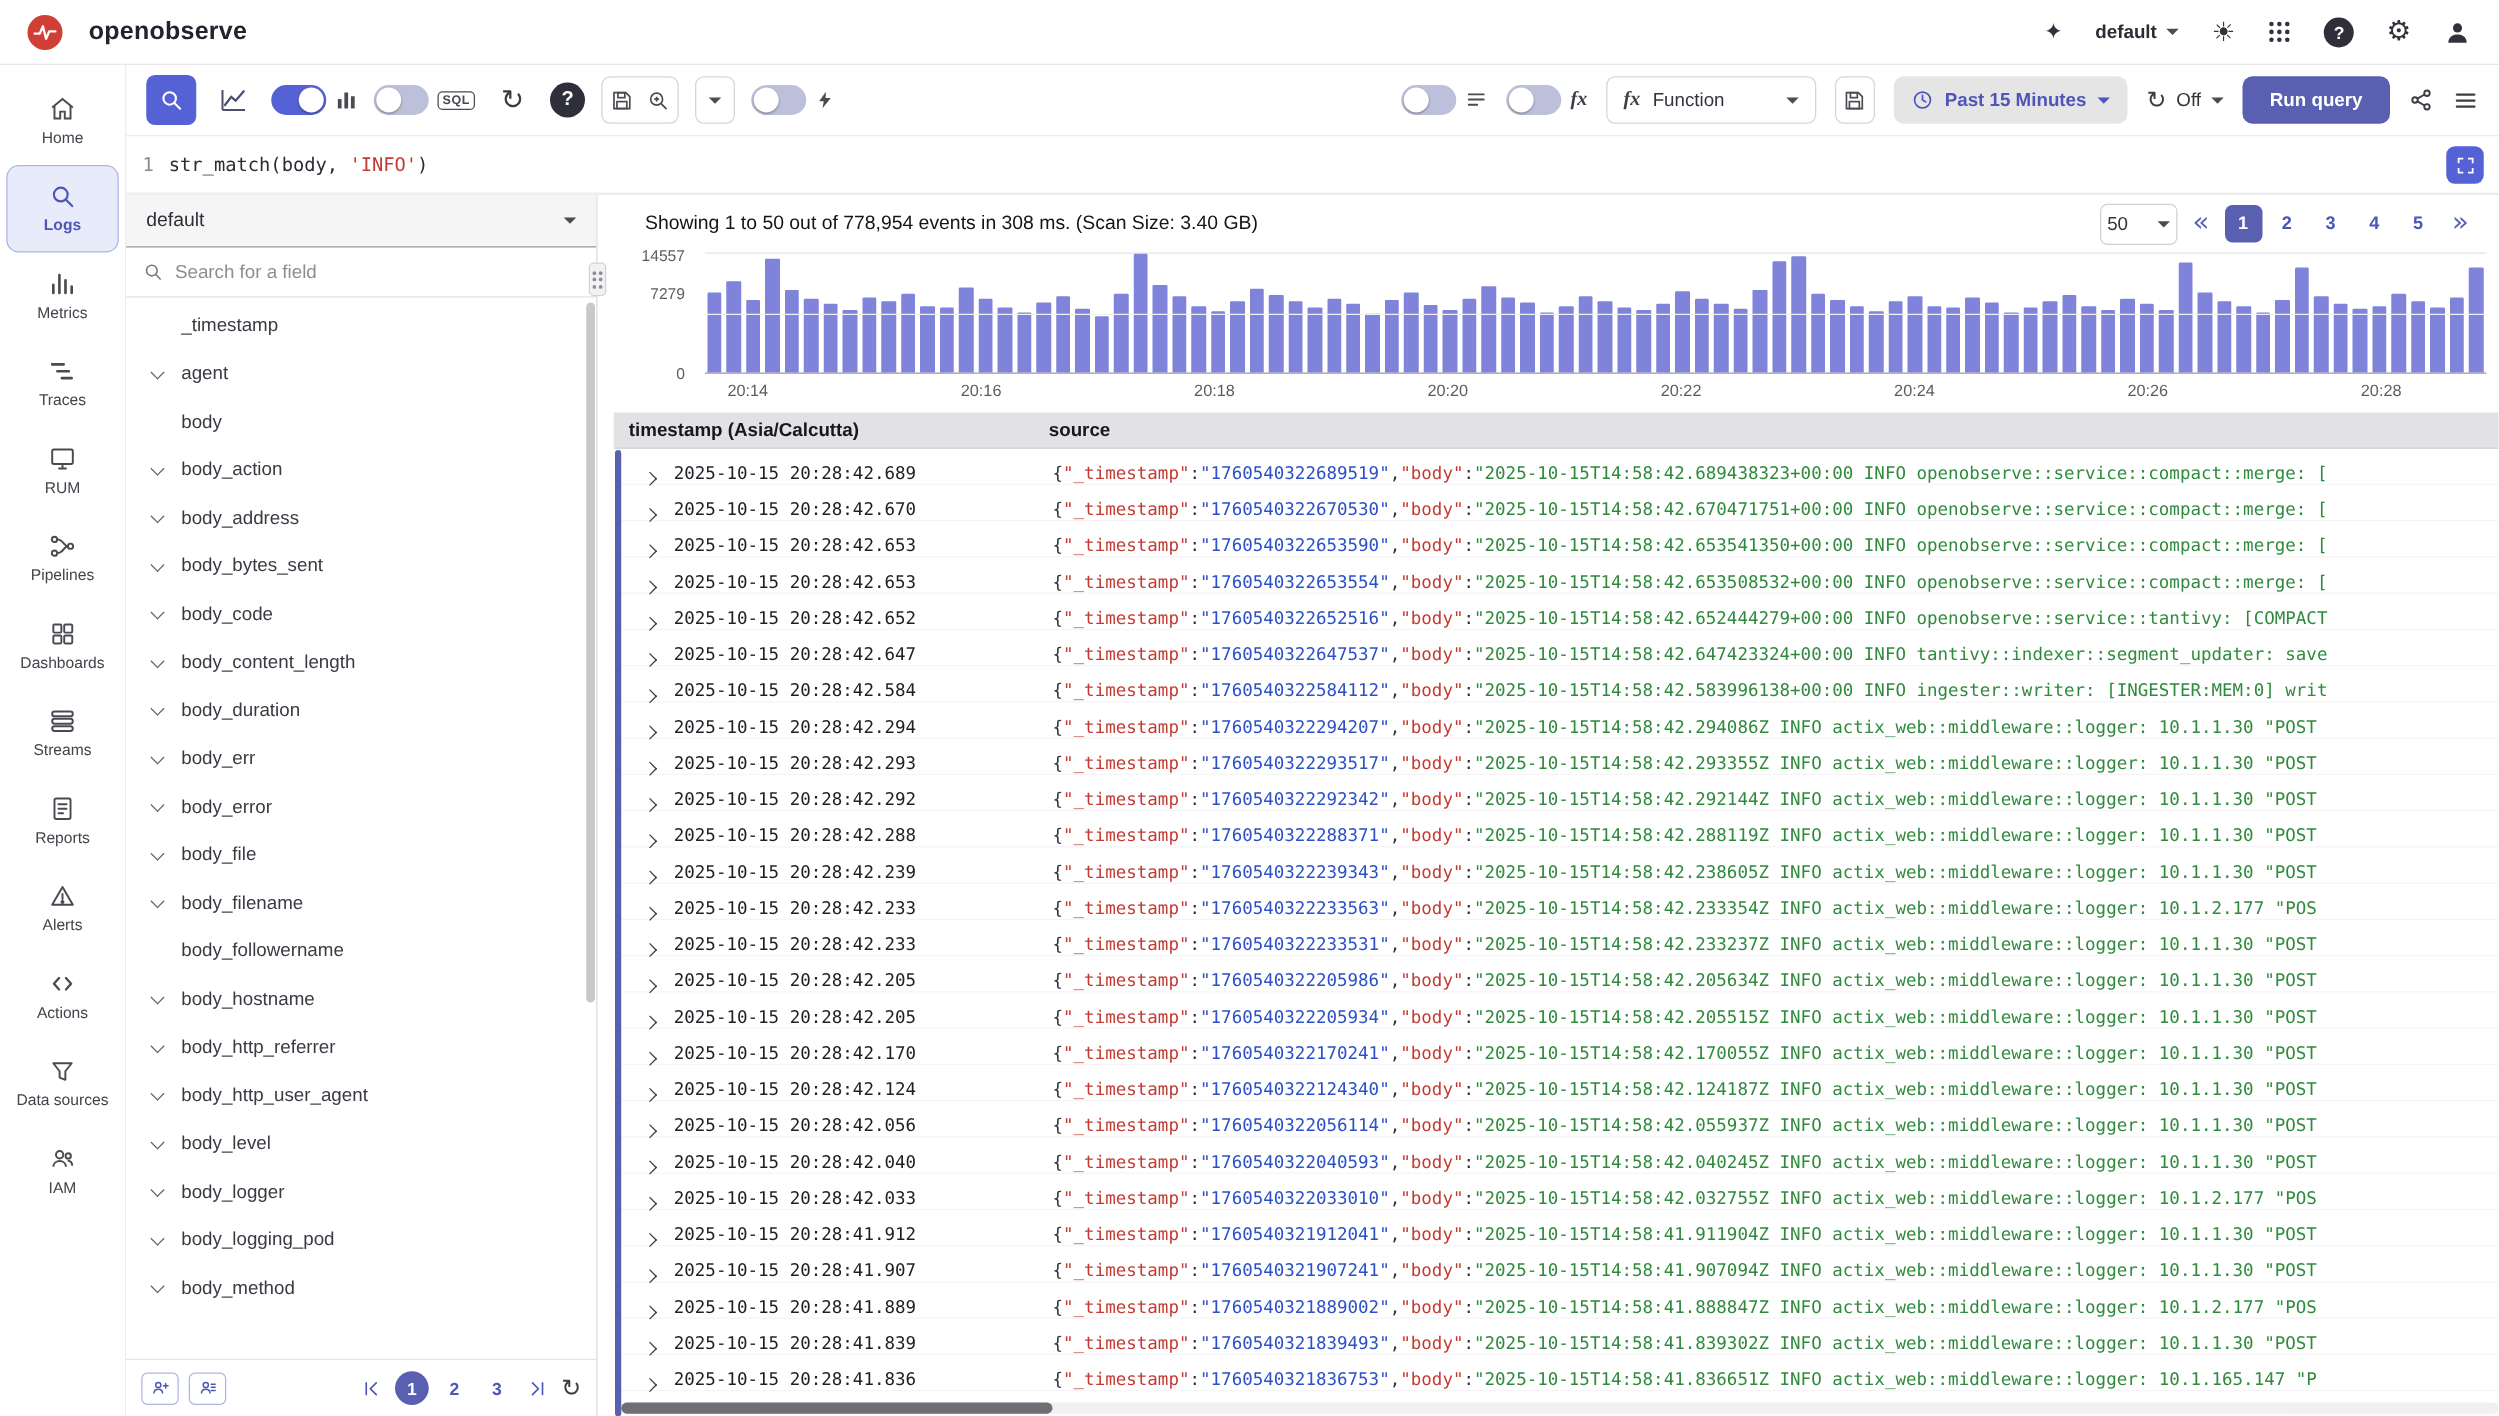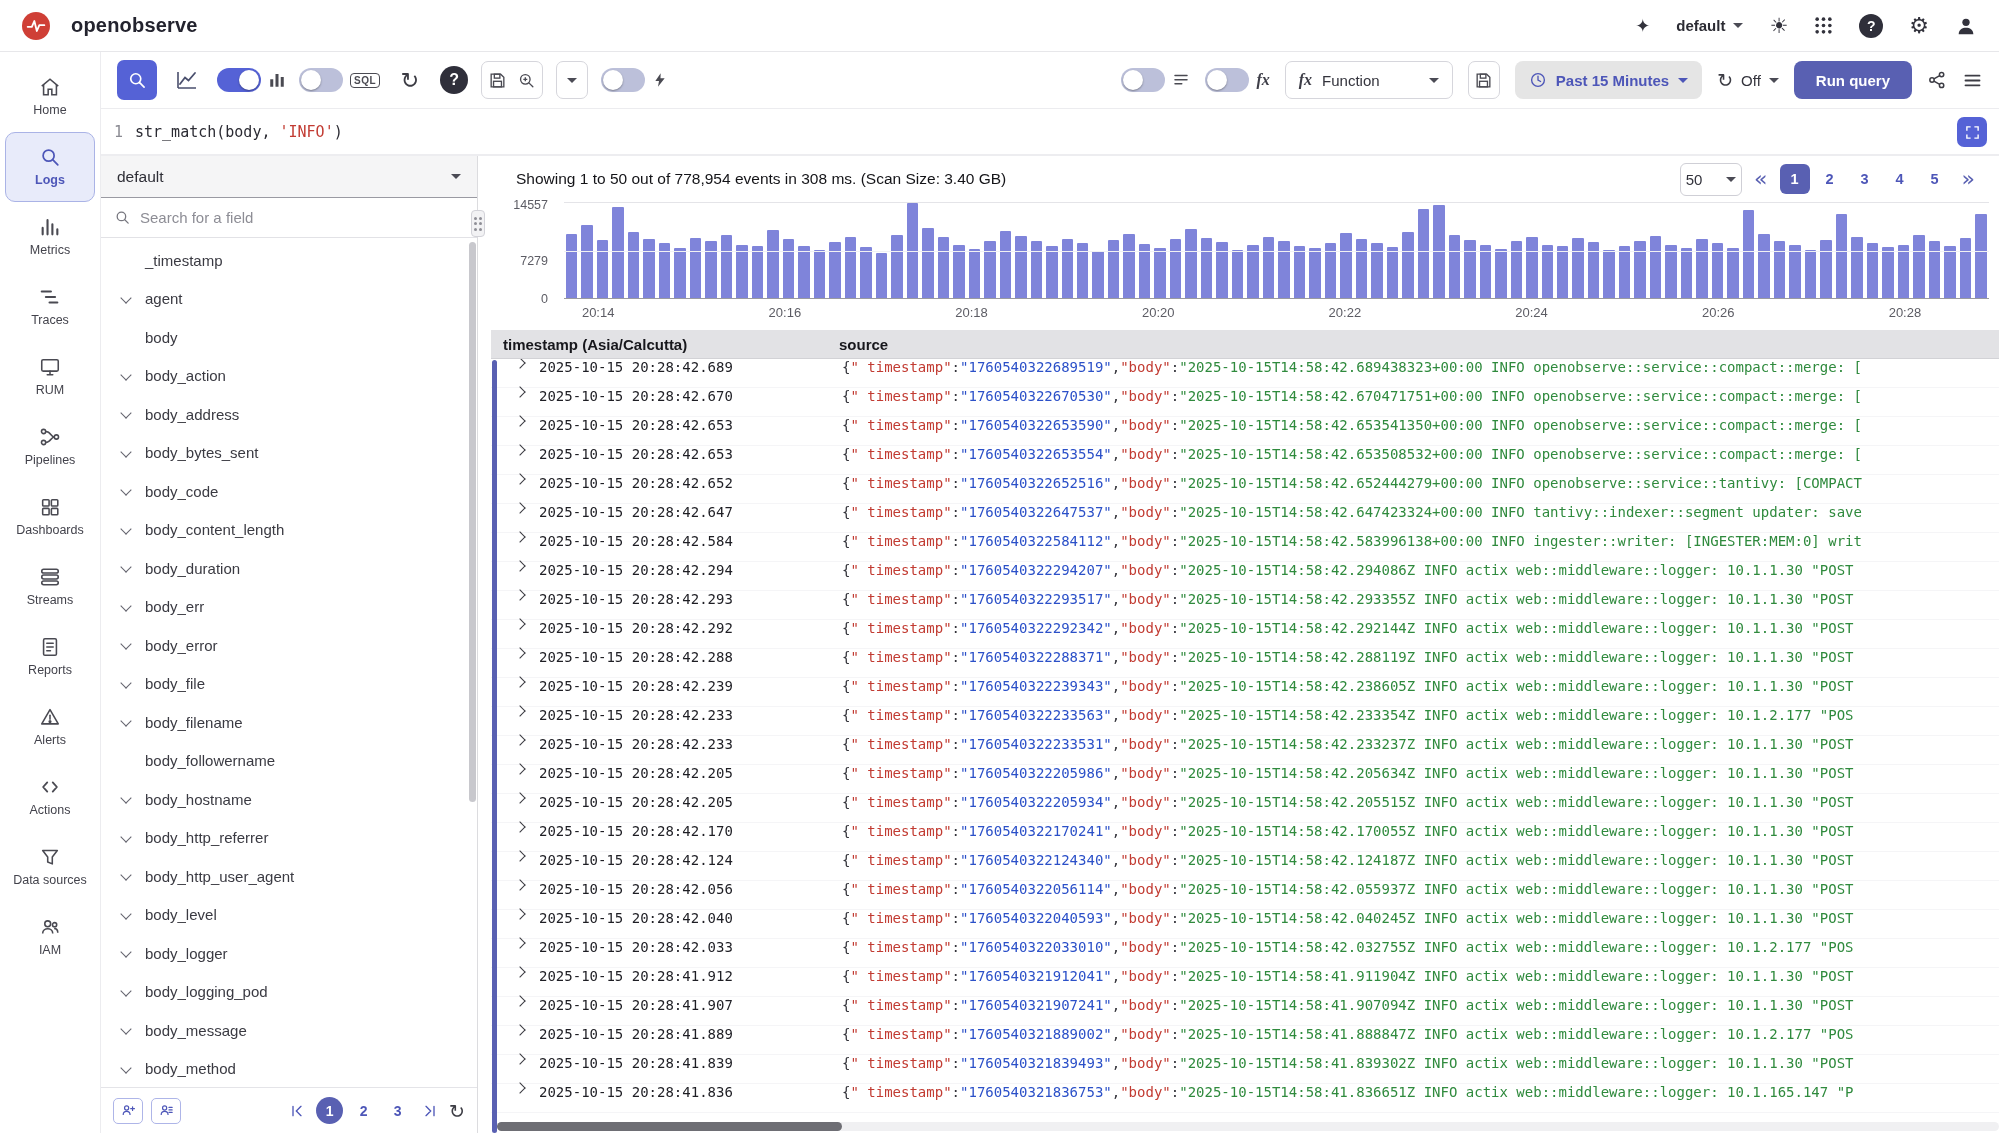--- a/index.html
+++ b/index.html
@@ -133,21 +133,21 @@
   .bar { flex:1; margin:0 2px; border-radius:1px 1px 0 0; }
   .x-labels { margin-left:86px; position:relative; height:26px; }
   .x-labels span { position:absolute; top:6px; transform:translateX(-50%); font-size:13px; color:#5c5c64; }
 
   
   .tablewrap { flex:1; min-height:0; display:flex; flex-direction:column; margin-left:13px; position:relative; }
   .thead { height:29px; background:#e2e2e5; border-bottom:1px solid #d2d2d6; display:flex;
     align-items:center; font-size:15px; font-weight:bold; color:#17171c; flex:none; }
   .hcol1 { width:348px; padding-left:12px; flex:none; }
   .rows { flex:1; overflow:hidden; position:relative; font-family:"DejaVu Sans Mono", monospace; font-size:14px; }
-  .log-row { height:29px; display:flex; align-items:flex-start; border-bottom:1px solid #f5f5f7; white-space:nowrap; }
+  .log-row { height:29px; display:flex; align-items:flex-end; border-bottom:1px solid #f5f5f7; white-space:nowrap; }
   .row-chevron { display:inline-block; width:8px; height:8px; border-top:1.8px solid #3a3a40;
     border-right:1.8px solid #3a3a40; transform:rotate(45deg); margin:0 15px 0 25px; flex:none; }
   .ts { width:303px; flex:none; color:#1e1e24; }
   .src { overflow:hidden; flex:1; }
   .src .p { color:#33333a; }
   .src .k { color:#c23b32; }
   .src .vb { color:#2b50c8; }
   .src .vg { color:#2f8a3d; }
   .vscroll { position:absolute; left:1px; top:30px; bottom:0; width:5px; background:#5960b2; border-radius:3px; }
   .hscroll-track { position:absolute; left:6px; right:0; bottom:2px; height:9px; background:#f0f0f2; border-radius:5px; }
@@ -542,24 +542,20 @@
             <div class="field-item" data-interactable="true">
               <span class="fchev" data-interactable="false"></span>
               <span data-interactable="false">body_logger</span>
             </div>
             <div class="field-item" data-interactable="true">
               <span class="fchev" data-interactable="false"></span>
               <span data-interactable="false">body_logging_pod</span>
             </div>
             <div class="field-item" data-interactable="true">
               <span class="fchev" data-interactable="false"></span>
-              <span data-interactable="false">body_message</span>
-            </div>
-            <div class="field-item" data-interactable="true">
-              <span class="fchev" data-interactable="false"></span>
               <span data-interactable="false">body_method</span>
             </div>
           </div>
         <div class="fields-footer" data-interactable="false">
           <span class="ff-btn" data-interactable="true">
             <svg width="17" height="15" viewBox="0 0 24 24" fill="none" stroke="#4d56b8" stroke-width="1.9">
                 <circle cx="9" cy="8" r="3.3"></circle>
                 <path d="M3.5 19 C3.5 15 6.5 13.5 9 13.5 C11.5 13.5 14.5 15 14.5 19"></path>
                 <path d="M18.5 6 v6 M15.5 9 h6" stroke-linecap="round"></path>
               </svg>
@@ -608,21 +604,21 @@
                 <span class="pg-sq" data-interactable="true">4</span>
                 <span class="pg-sq" data-interactable="true">5</span>
               </span>
             <span class="dbl-chev" data-interactable="true">»</span>
           </span>
         </div>
 
         <div class="histo" data-interactable="true">
           <div class="y-labels" data-interactable="false">
             <span style="top:-4px;">14557</span>
-            <span style="top:52px;">7279</span>
+            <span style="top:26px;">7279</span>
             <span style="top:90px;">0</span>
           </div>
           <div class="plot" data-interactable="false">
               <span class="mid"></span>
               <div class="bar" data-interactable="false" style="height: 67.3216%; background: rgb(127, 132, 218);"></div>
               <div class="bar" data-interactable="false" style="height: 76.9389%; background: rgb(127, 132, 218);"></div>
               <div class="bar" data-interactable="false" style="height: 61.139%; background: rgb(127, 132, 218);"></div>
               <div class="bar" data-interactable="false" style="height: 95.4867%; background: rgb(127, 132, 218);"></div>
               <div class="bar" data-interactable="false" style="height: 69.3824%; background: rgb(127, 132, 218);"></div>
               <div class="bar" data-interactable="false" style="height: 61.8259%; background: rgb(127, 132, 218);"></div>

